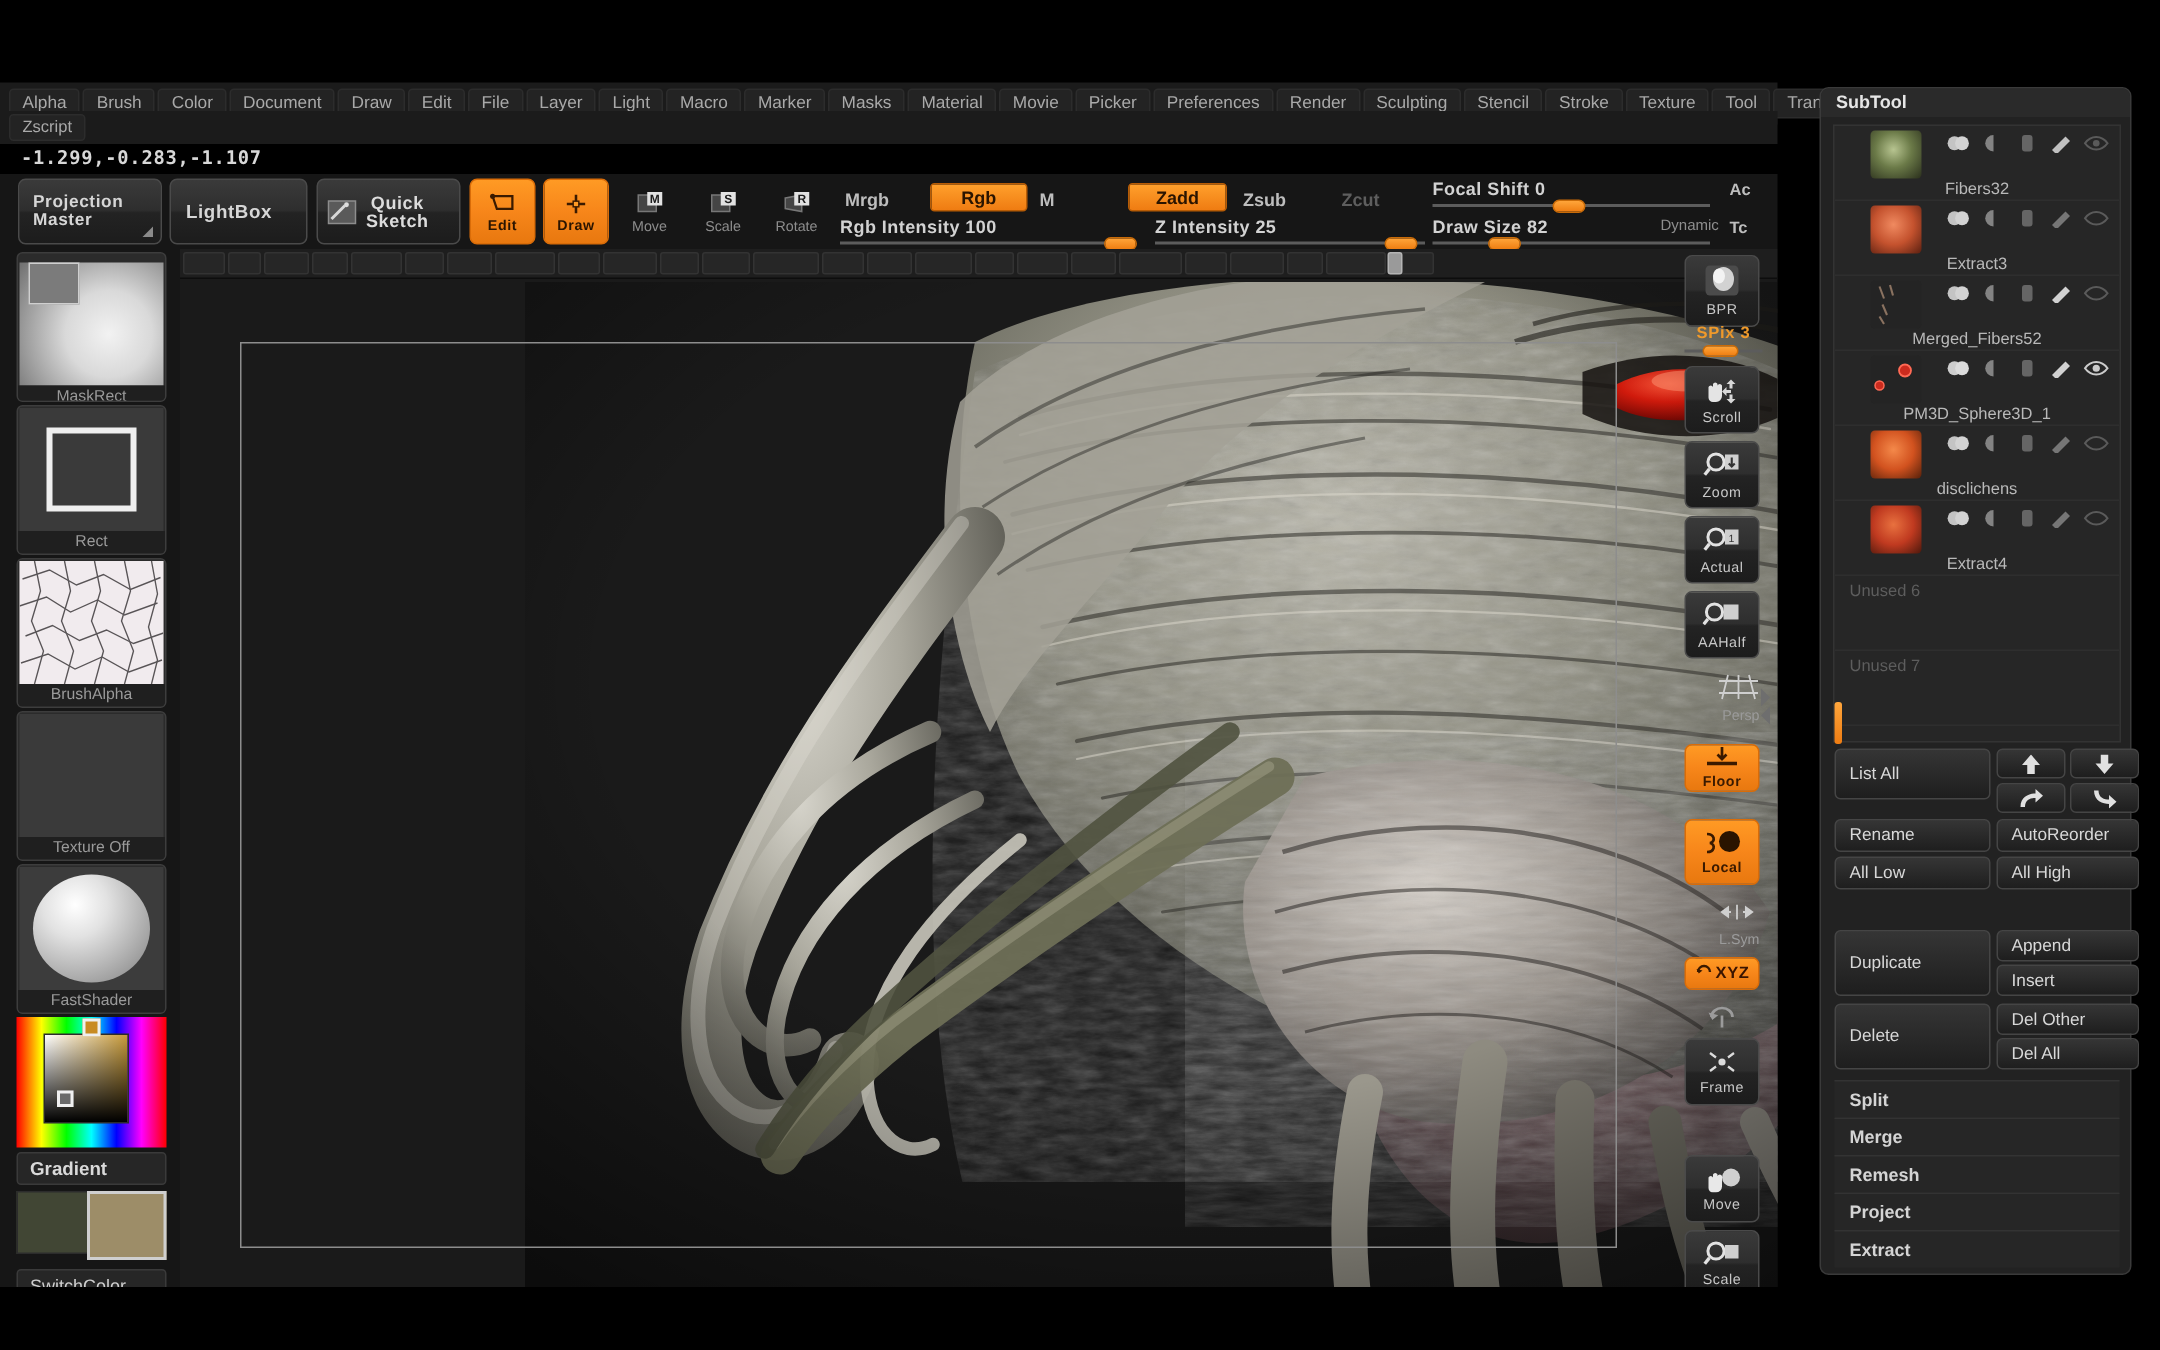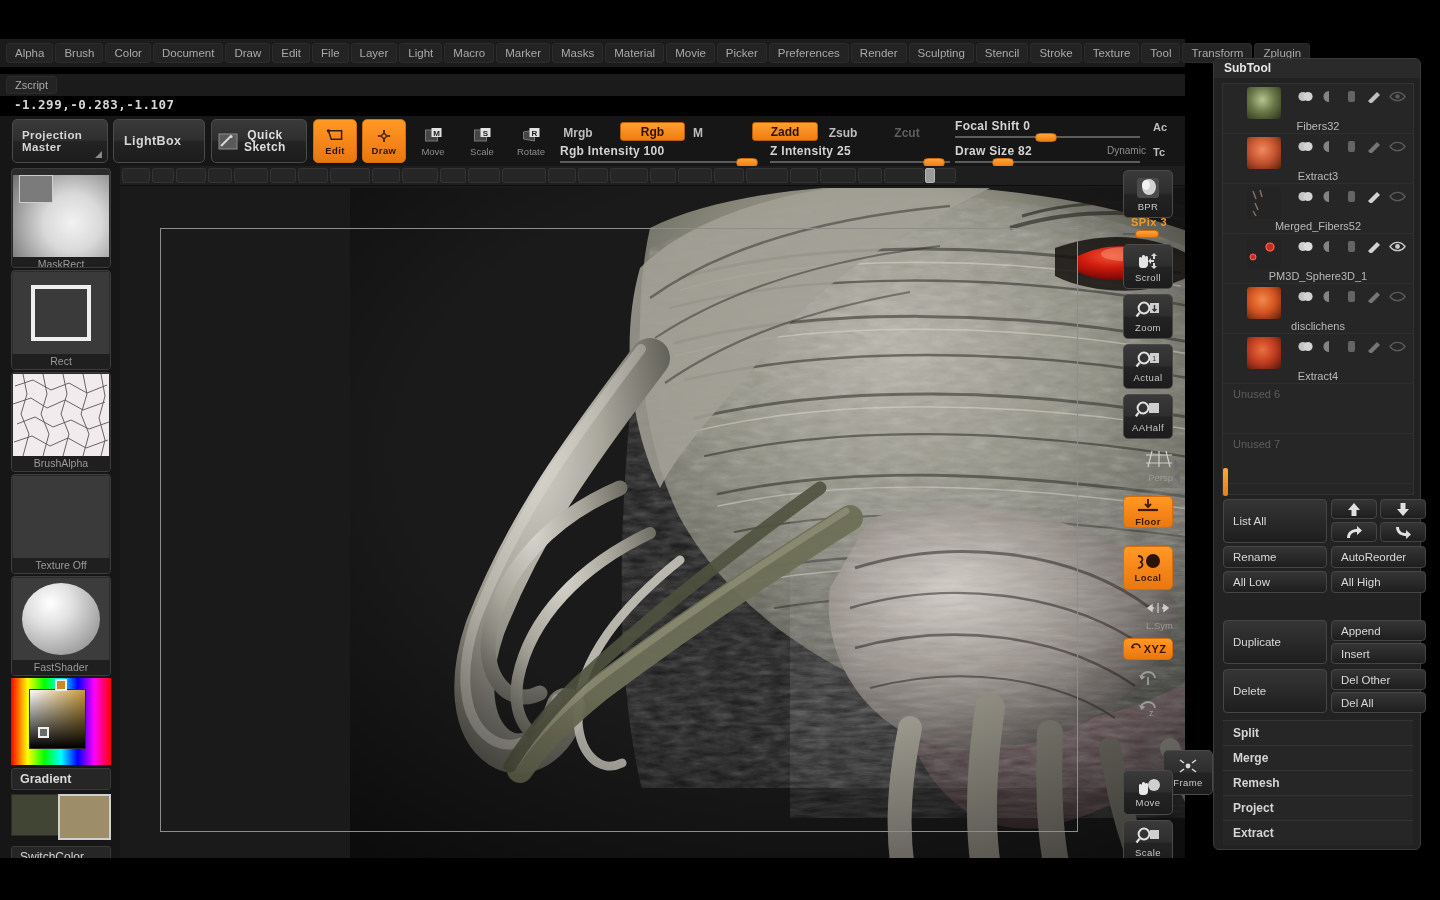--- a/index.html
+++ b/index.html
@@ -13,21 +13,21 @@
     border:1px solid #4a4a4a; border-radius:4px; color:#c8c8c8;
     display:flex; align-items:center; justify-content:center;
     font-size:11px; letter-spacing:.4px; user-select:none; text-align:center;
   }
   .zb-btn.on {
     background:linear-gradient(to bottom,#ff9a24 0%,#f7861a 50%,#e8780f 100%);
     border:1px solid #d96c08; color:#2a1400; font-weight:bold;
   }
 
   
-  #menubar { position:absolute; left:0; top:39px; width:1185px; height:28px;
+  #menubar { position:absolute; left:0; top:55px; width:1185px; height:28px;
              background:#1b1b1b; display:flex; align-items:center; padding-left:6px; gap:2px; }
   #menubar .m { height:20px; padding:0 8px; display:flex; align-items:center;
                 font-size:11.5px; color:#a9a9a9; border:1px solid #2c2c2c;
                 border-radius:3px; background:#232323; white-space:nowrap; }
   #zscriptrow { position:absolute; left:0; top:74px; width:1185px; height:22px; background:#1b1b1b;
                 display:flex; align-items:center; padding-left:6px; }
   #zscriptrow .m { height:18px; padding:0 8px; display:flex; align-items:center;
                    font-size:11px; color:#a9a9a9; border:1px solid #2c2c2c;
                    border-radius:3px; background:#232323; }
   #coords { position:absolute; left:14px; top:97px; font-size:12.5px; color:#d8d8d8;
@@ -650,21 +650,21 @@
         </svg>
     </div>
     <div style="position:absolute;left:18px;top:526px;">
       <svg width="24" height="22" viewBox="0 0 24 22">
           <path d="M5 12 a7 6 0 1114 0" stroke="#9b9b9b" stroke-width="1.8" fill="none"></path>
           <path d="M3 9 l2.5 5 l4-3.2 z" fill="#9b9b9b"></path>
           <text x="13" y="20" font-size="9" fill="#9b9b9b" font-family="Liberation Sans">z</text>
         </svg>
     </div>
 
-    <div class="zb-btn rb-btn" style="top:580px;height:45px;margin-left:40px;">
+    <div class="zb-btn rb-btn" style="top:522px;height:45px;">
       <span>
         <svg width="24" height="18" viewBox="0 0 24 18">
             <circle cx="12" cy="9" r="2.4" fill="#dcdcdc"></circle>
             <g stroke="#dcdcdc" stroke-width="1.5" fill="none">
               <path d="M4 3 l4 3 M20 3 l-4 3 M4 15 l4-3 M20 15 l-4-3"></path>
             </g>
           </svg>
       </span>
       <span class="cap">Frame</span>
     </div>
@@ -859,21 +859,21 @@
 
       <div class="st-row">
         <span class="st-name unused" style="top:4px;bottom:auto;">Unused 6</span>
       </div>
       <div class="st-row">
         <span class="st-name unused" style="top:4px;bottom:auto;">Unused 7</span>
       </div>
     </div>
     <div id="st-scroll"></div>
 
-    <div class="stb" style="left:9px;top:440px;width:104px;height:44px;">List All</div>
+    <div class="stb" style="left:9px;top:440px;width:104px;height:34px;">List All</div>
     <div class="stb ctr" style="left:117px;top:440px;width:46px;height:20px;">
       <svg width="14" height="13" viewBox="0 0 14 13">
           <path d="M7 0 L13 7 H9.5 V13 H4.5 V7 H1 z" fill="#e0e0e0"></path>
         </svg>
     </div>
     <div class="stb ctr" style="left:166px;top:440px;width:46px;height:20px;">
       <svg width="14" height="13" viewBox="0 0 14 13">
           <path d="M7 13 L13 6 H9.5 V0 H4.5 V6 H1 z" fill="#e0e0e0"></path>
         </svg>
     </div>

